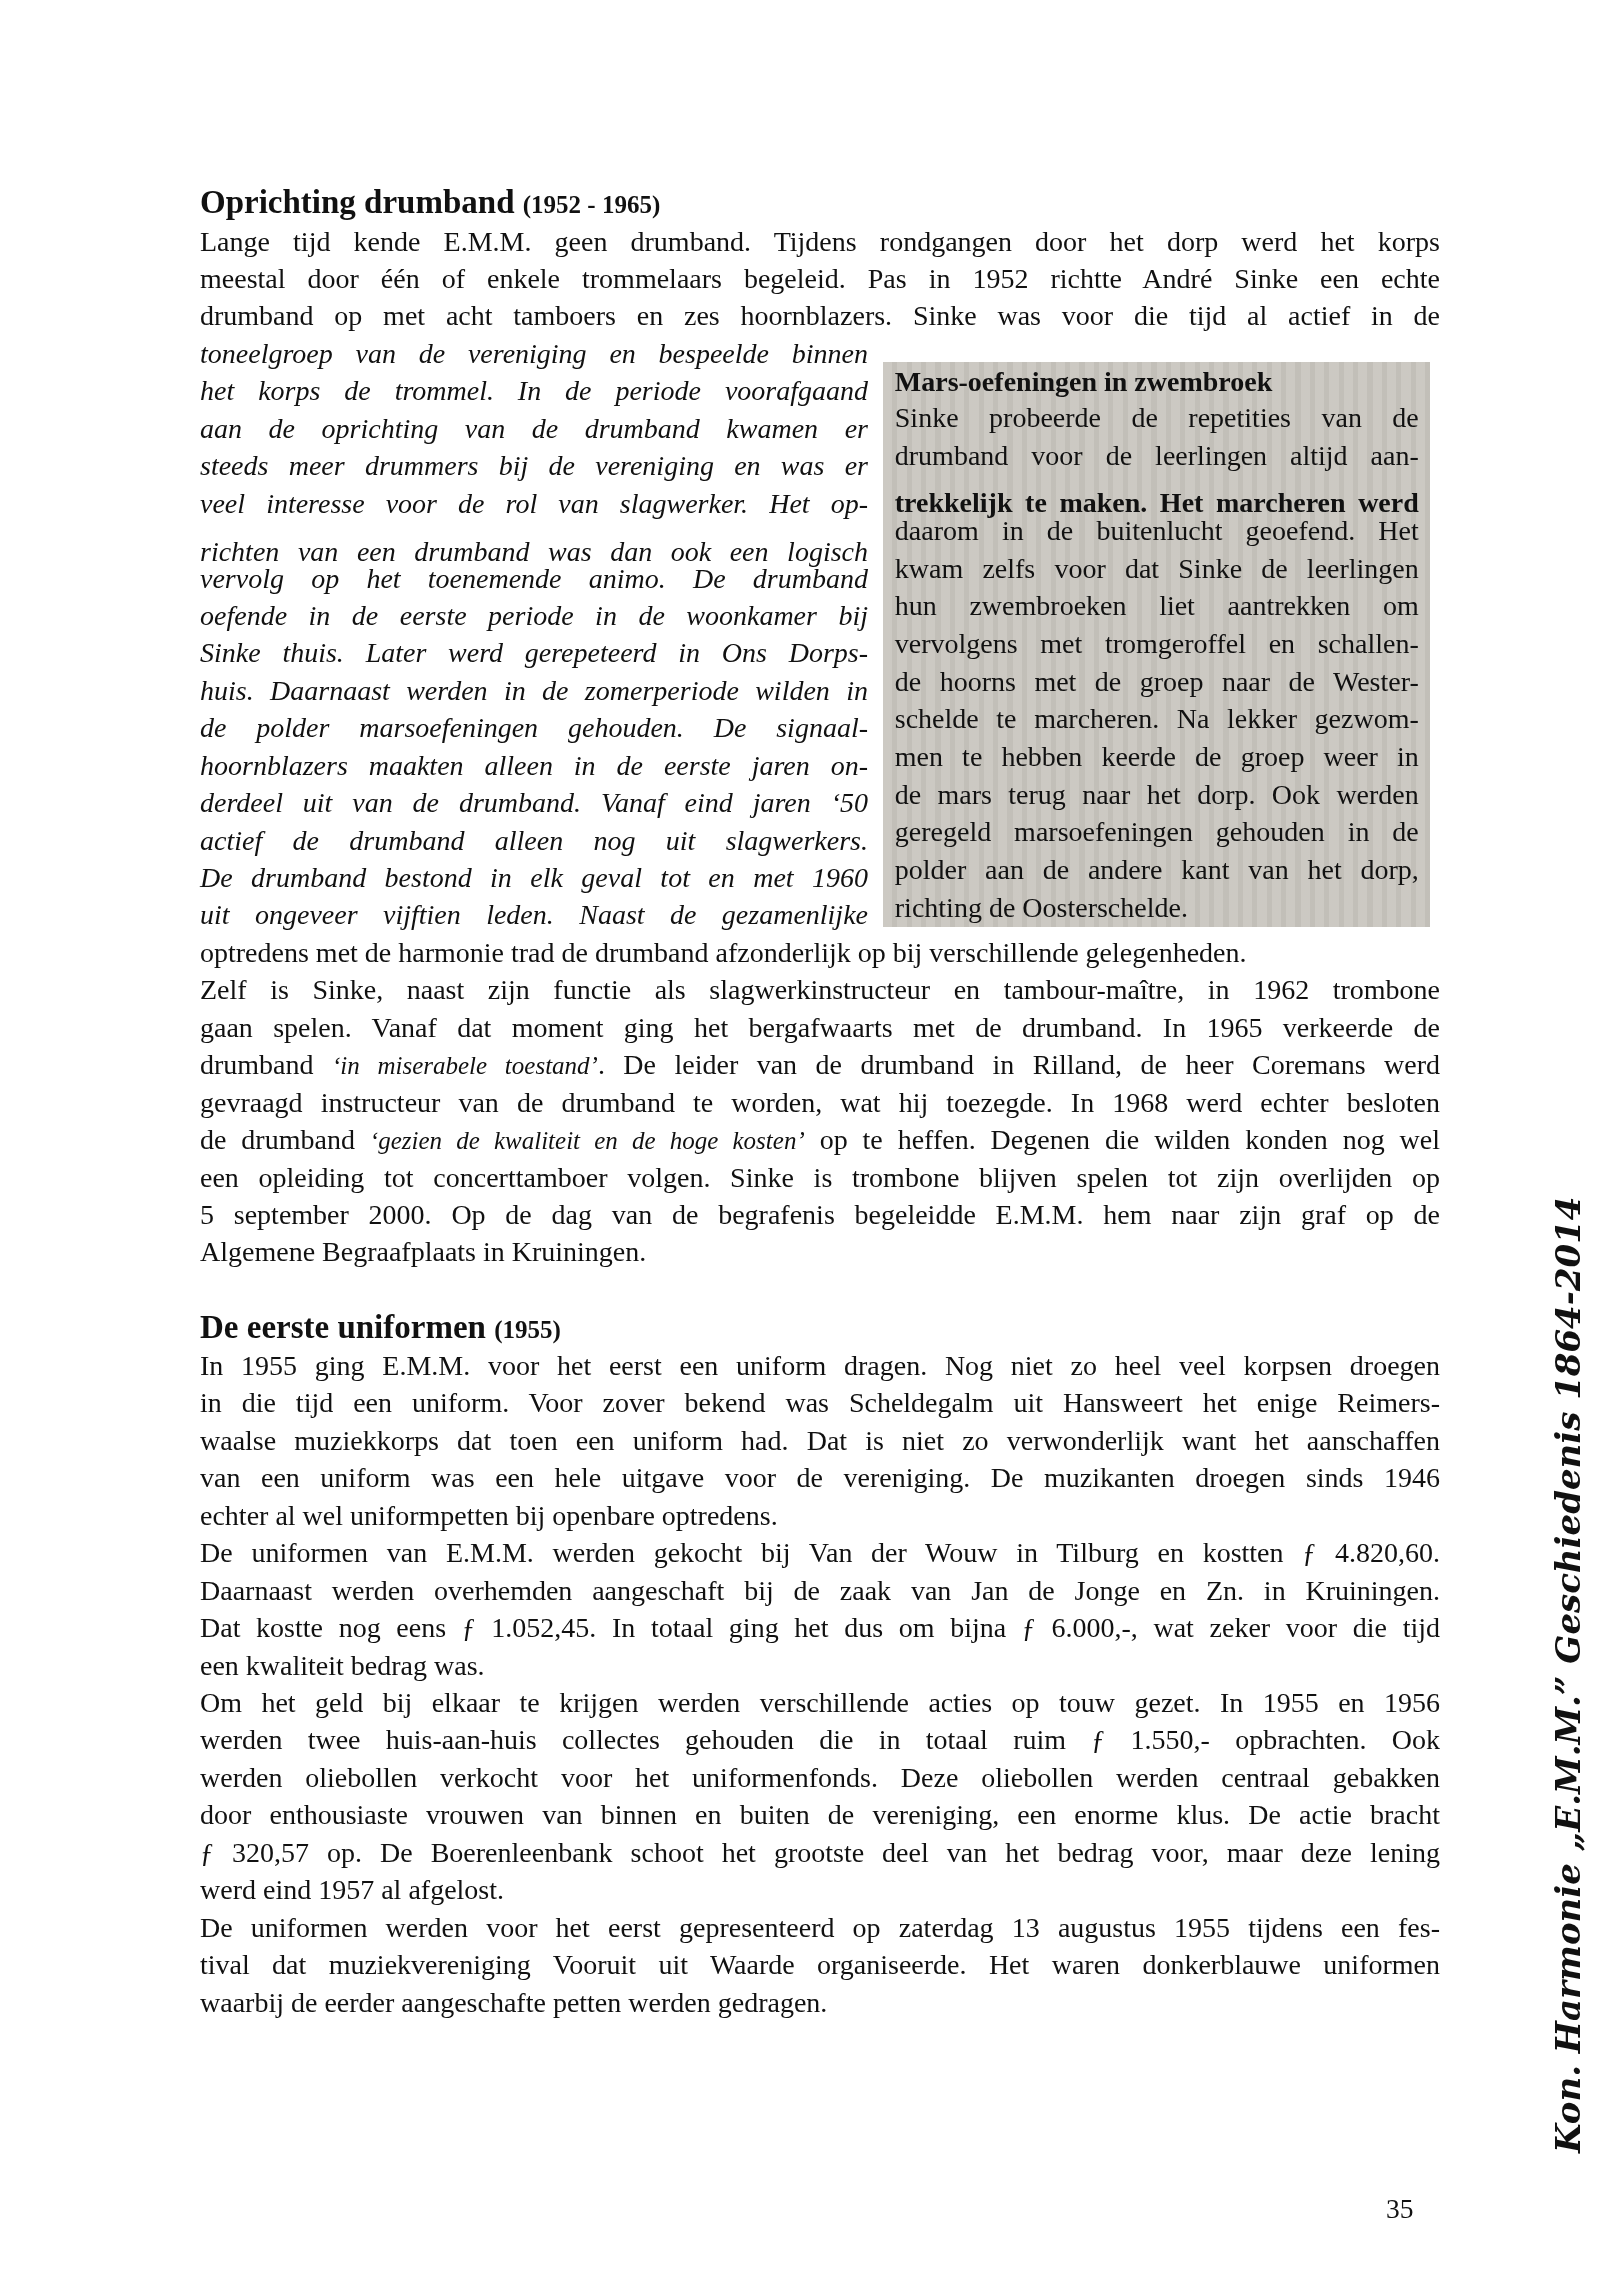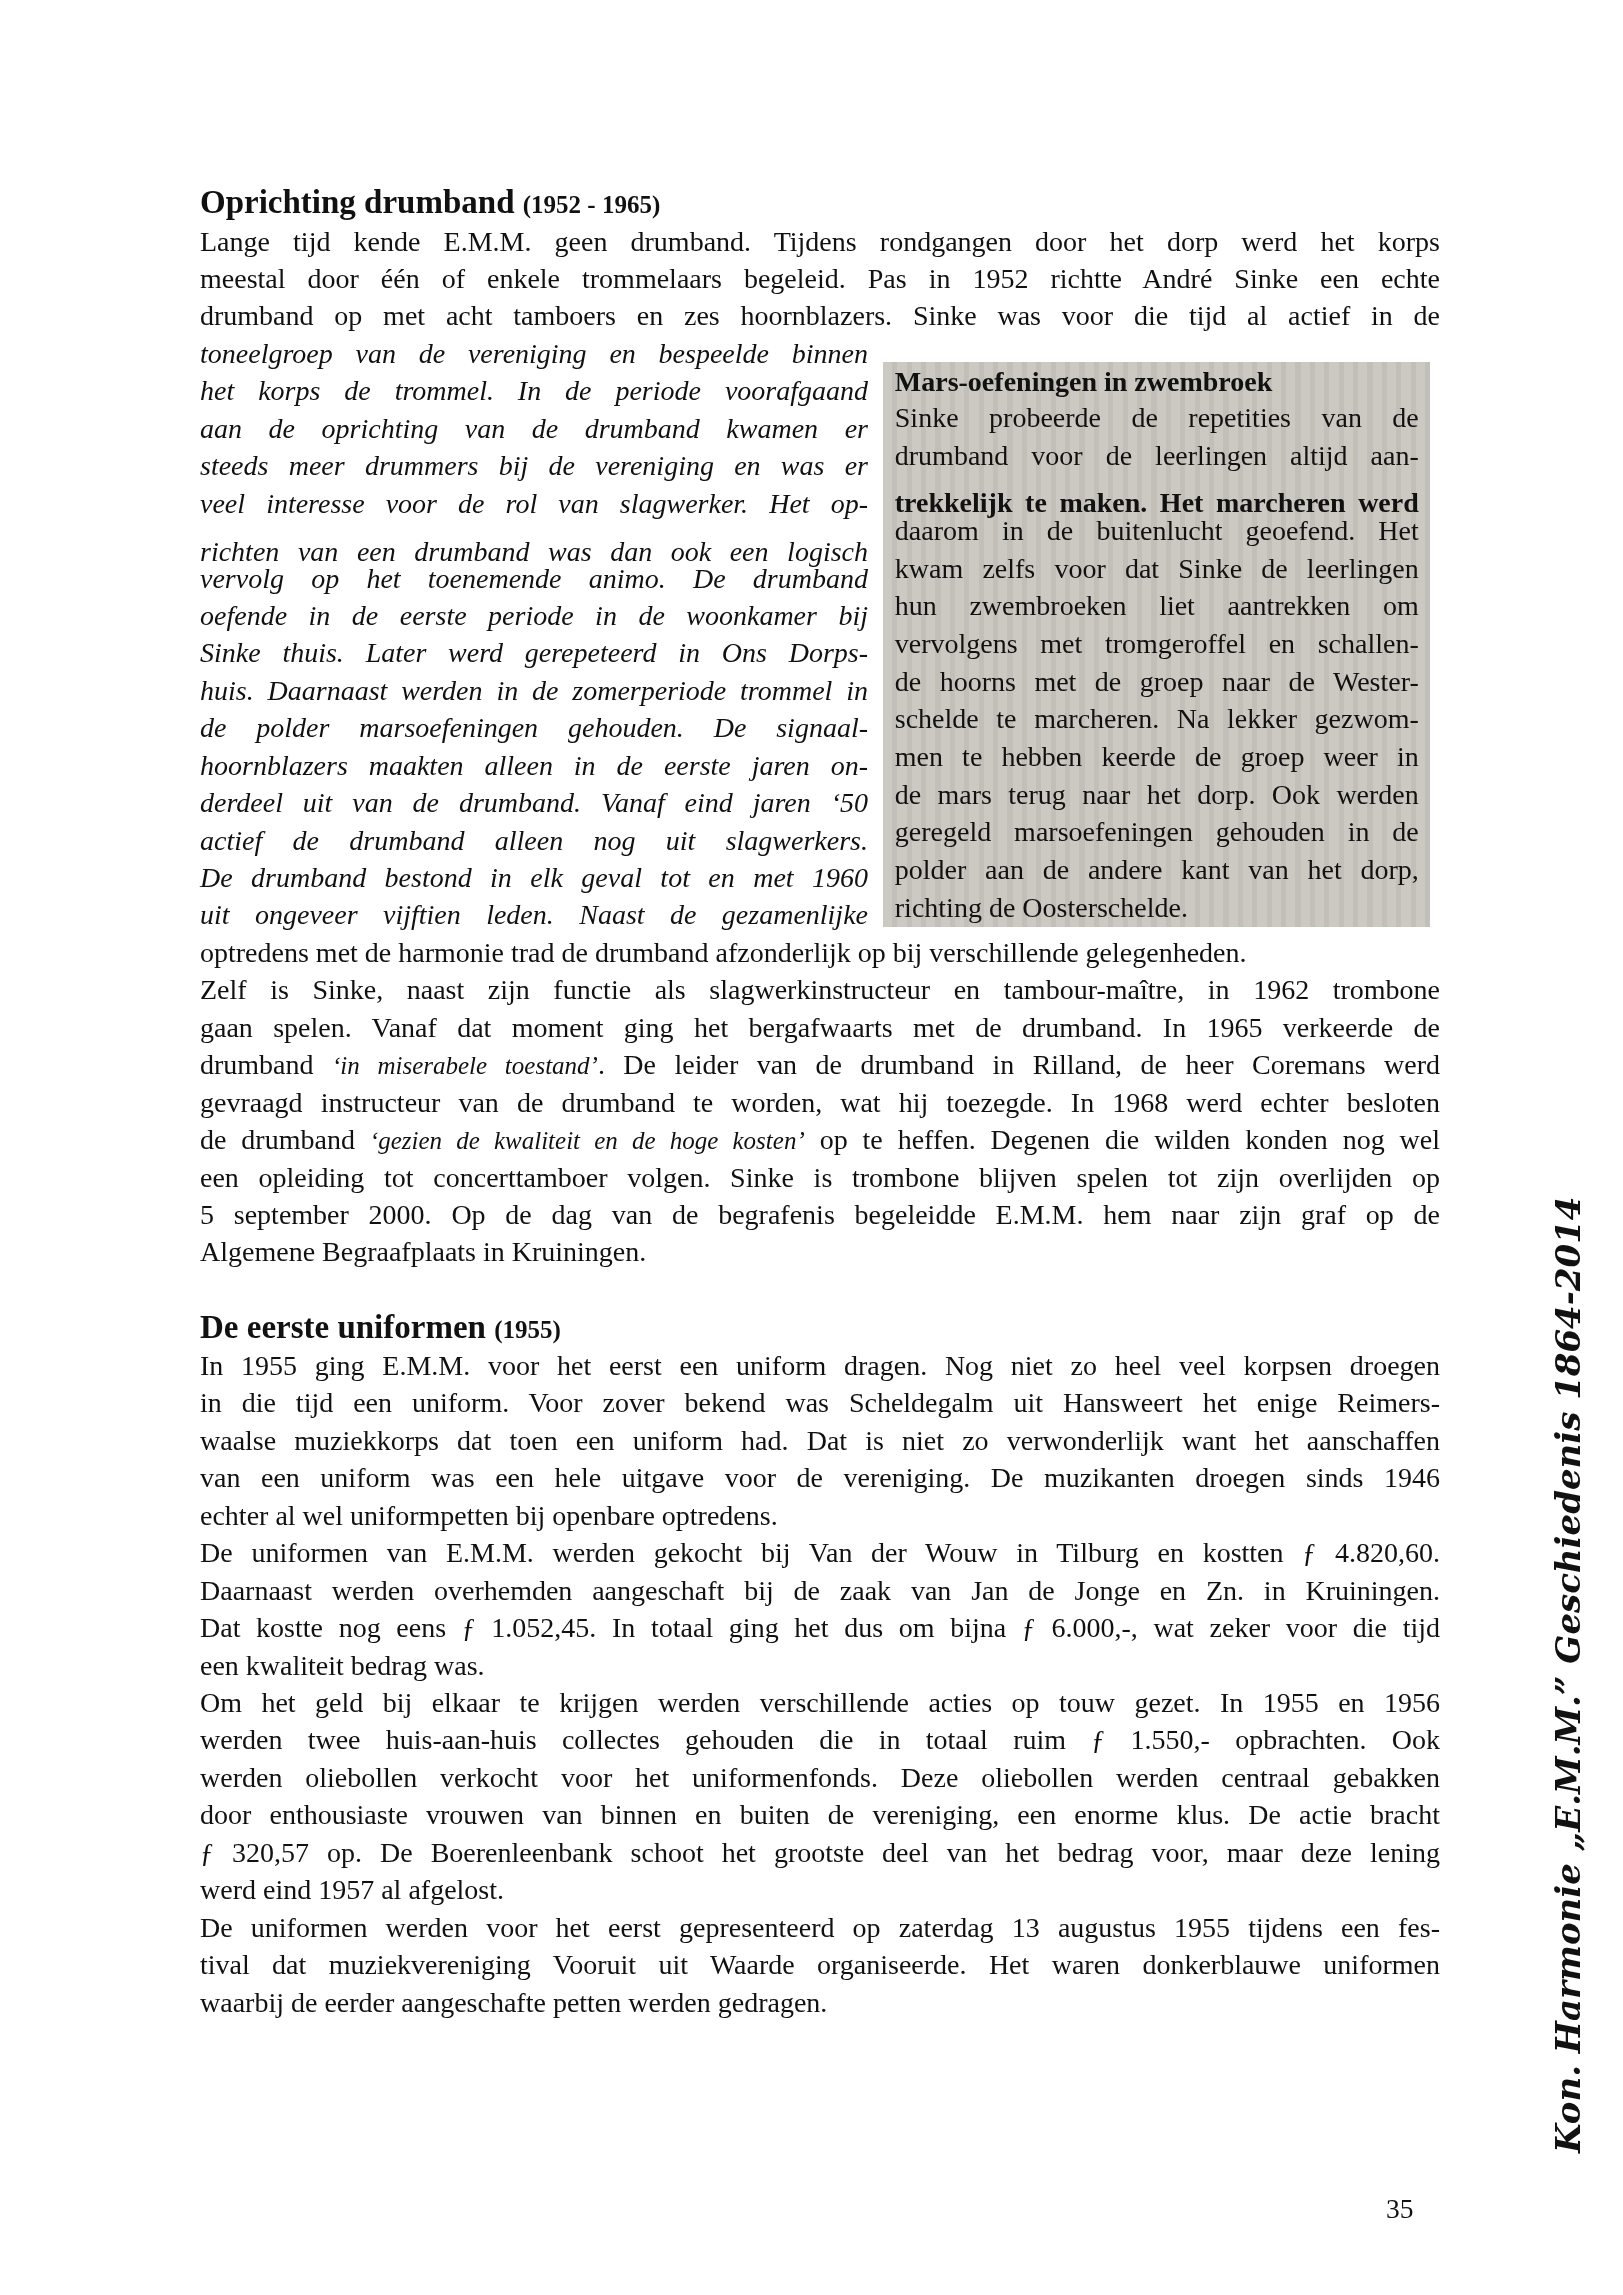--- a/index.html
+++ b/index.html
@@ -39,21 +39,21 @@
     <div class="line full" style="top: 297px;">drumband op met acht tamboers en zes hoornblazers. Sinke was voor die tijd al actief in de</div>
     <div class="line narrow" style="top: 335px;">toneelgroep van de vereniging en bespeelde binnen</div>
     <div class="line narrow" style="top: 372px;">het korps de trommel. In de periode voorafgaand</div>
     <div class="line narrow" style="top: 410px;">aan de oprichting van de drumband kwamen er</div>
     <div class="line narrow" style="top: 447px;">steeds meer drummers bij de vereniging en was er</div>
     <div class="line narrow" style="top: 485px;">veel interesse voor de rol van slagwerker. Het op-</div>
     <div class="line narrow" style="top: 522px; margin-top: 11px;">richten van een drumband was dan ook een logisch</div>
     <div class="line narrow" style="top: 560px;">vervolg op het toenemende animo. De drumband</div>
     <div class="line narrow" style="top: 597px;">oefende in de eerste periode in de woonkamer bij</div>
     <div class="line narrow" style="top: 634px;">Sinke thuis. Later werd gerepeteerd in Ons Dorps-</div>
-    <div class="line narrow" style="top: 672px;">huis. Daarnaast werden in de zomerperiode trommel in</div>
+    <div class="line narrow" style="top: 672px;">huis. Daarnaast werden in de zomerperiode wilden in</div>
     <div class="line narrow" style="top: 709px;">de polder marsoefeningen gehouden. De signaal-</div>
     <div class="line narrow" style="top: 747px;">hoornblazers maakten alleen in de eerste jaren on-</div>
     <div class="line narrow" style="top: 784px;">derdeel uit van de drumband. Vanaf eind jaren ‘50</div>
     <div class="line narrow" style="top: 822px;">actief de drumband alleen nog uit slagwerkers.</div>
     <div class="line narrow" style="top: 859px;">De drumband bestond in elk geval tot en met 1960</div>
     <div class="line narrow" style="top: 896px;">uit ongeveer vijftien leden. Naast de gezamenlijke</div>
     <div class="line full last" style="top: 934px;">optredens met de harmonie trad de drumband afzonderlijk op bij verschillende gelegenheden.</div>
     <div class="line full" style="top: 971px;">Zelf is Sinke, naast zijn functie als slagwerkinstructeur en tambour-maître, in 1962 trombone</div>
     <div class="line full" style="top: 1009px;">gaan spelen. Vanaf dat moment ging het bergafwaarts met de drumband. In 1965 verkeerde de</div>
     <div class="line full" style="top: 1046px;"><span>drumband </span><i>‘in miserabele toestand’</i><span>. De leider van de drumband in Rilland, de heer Coremans werd</span></div>

